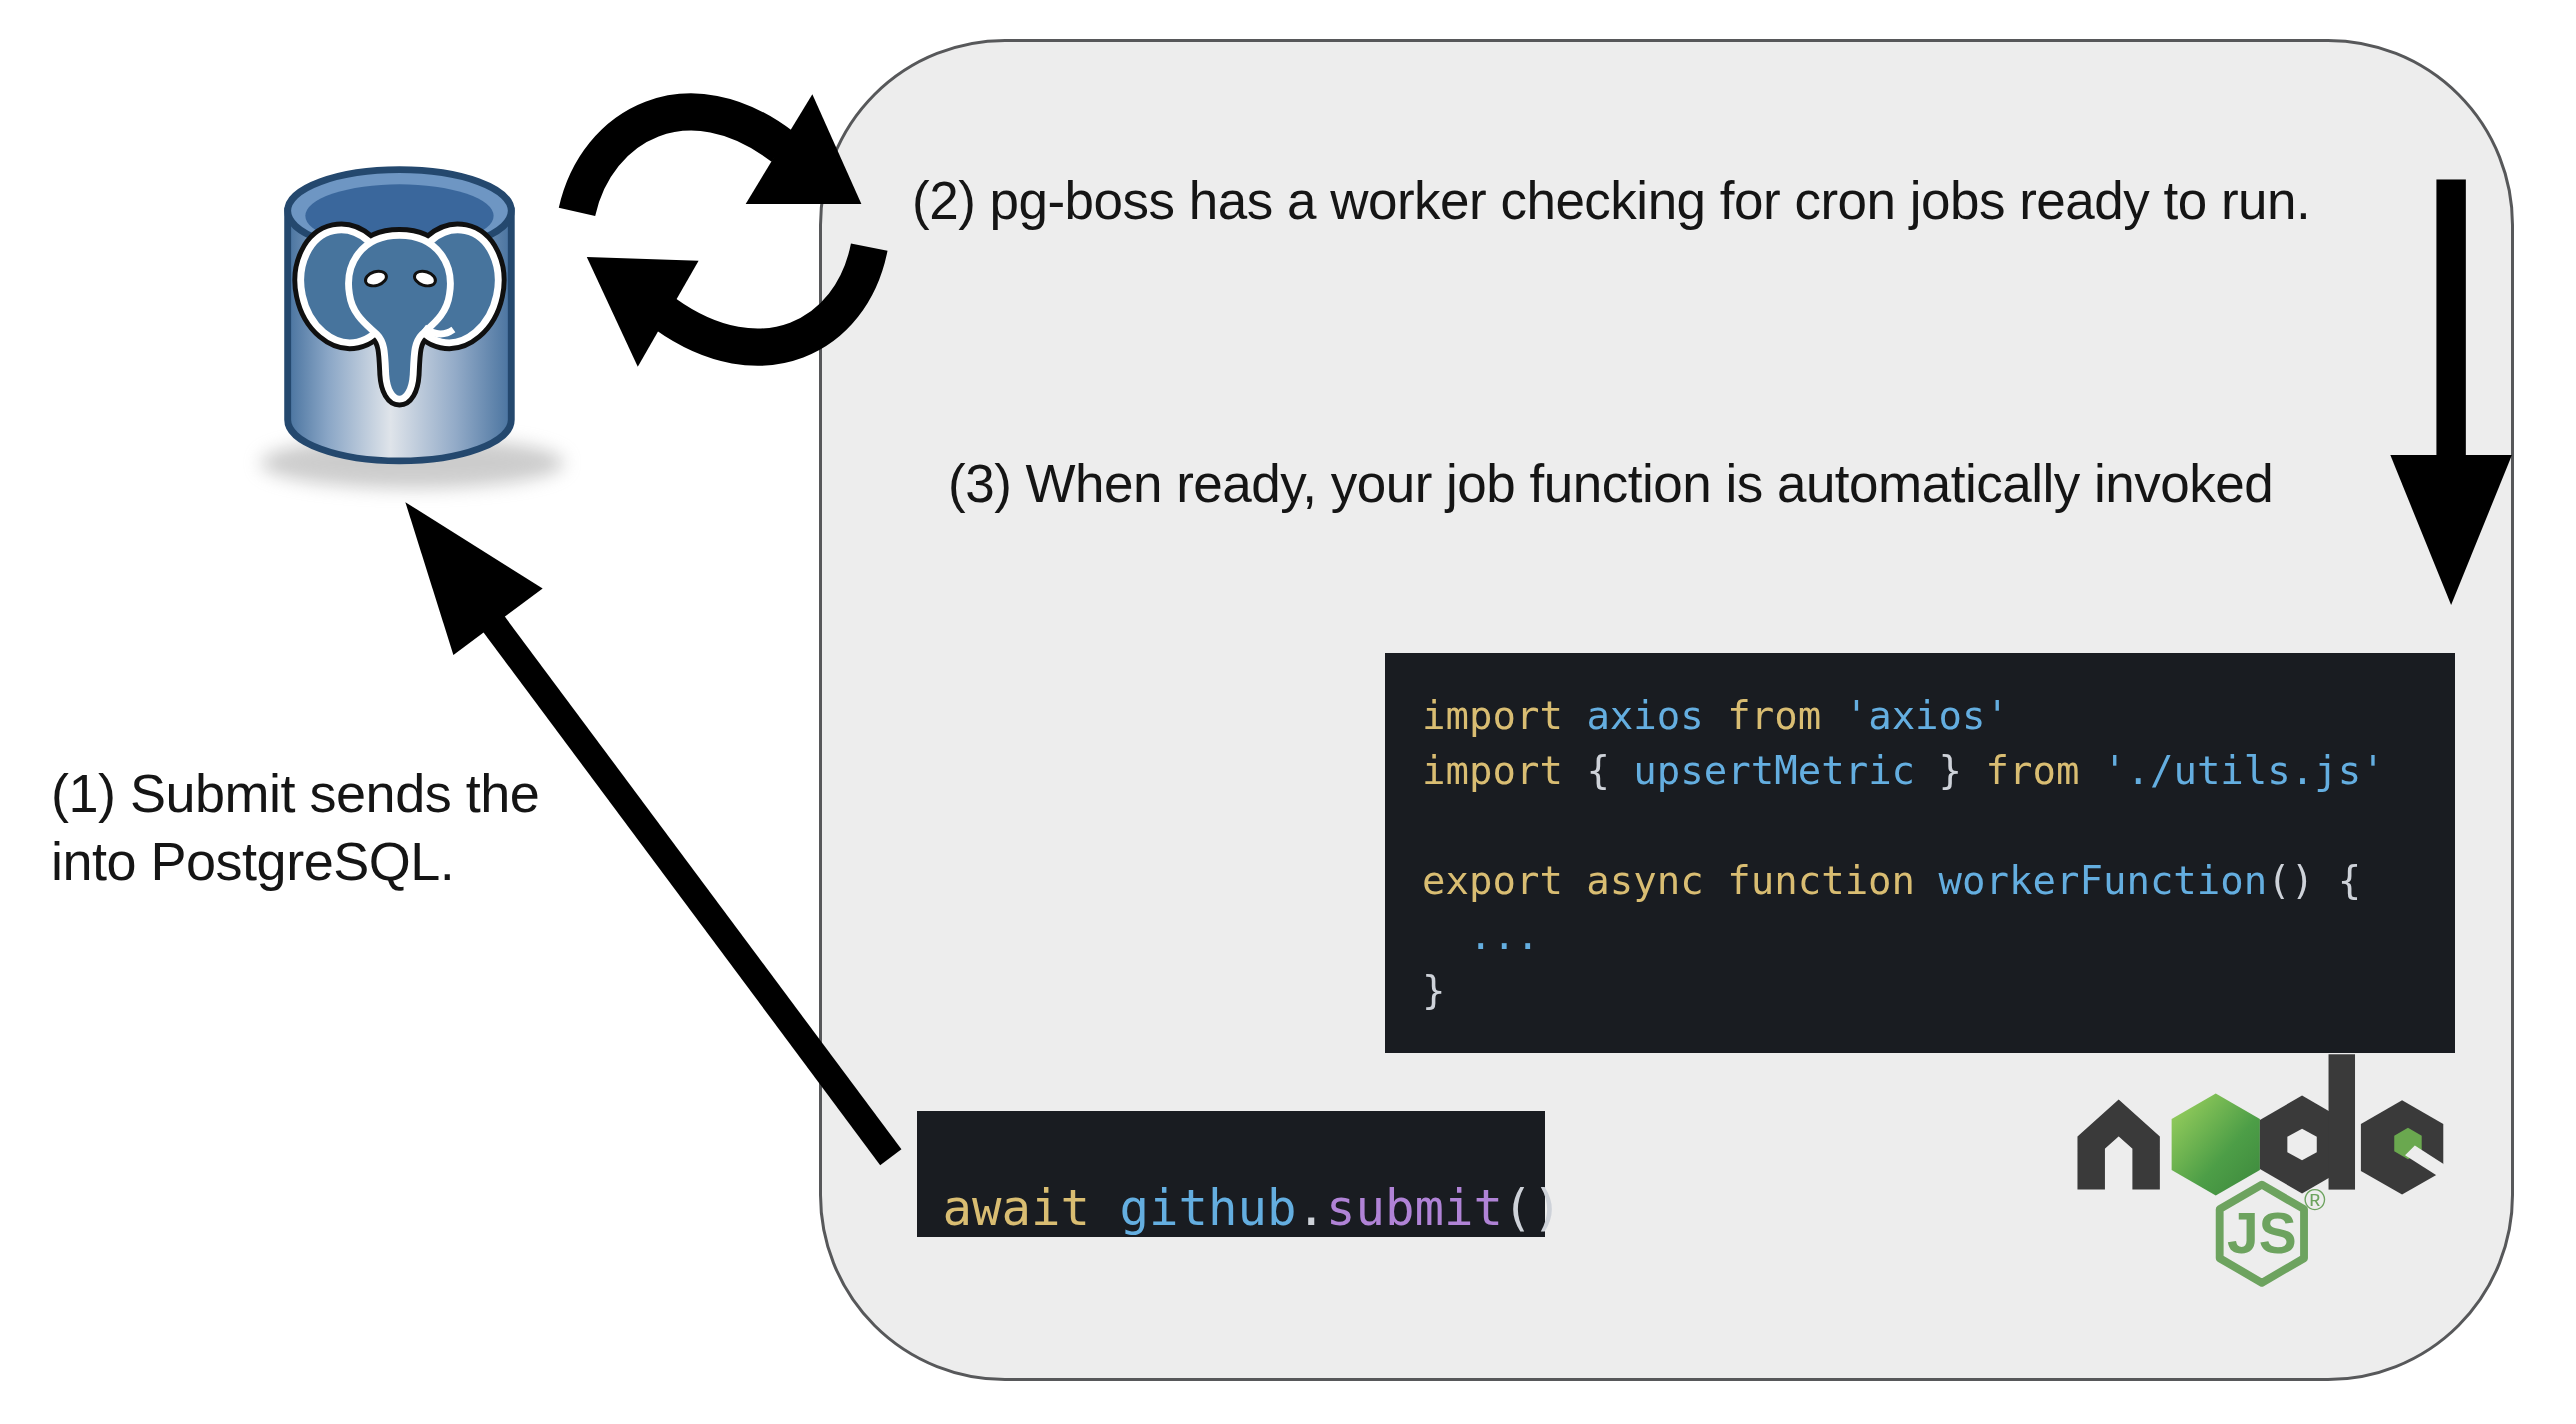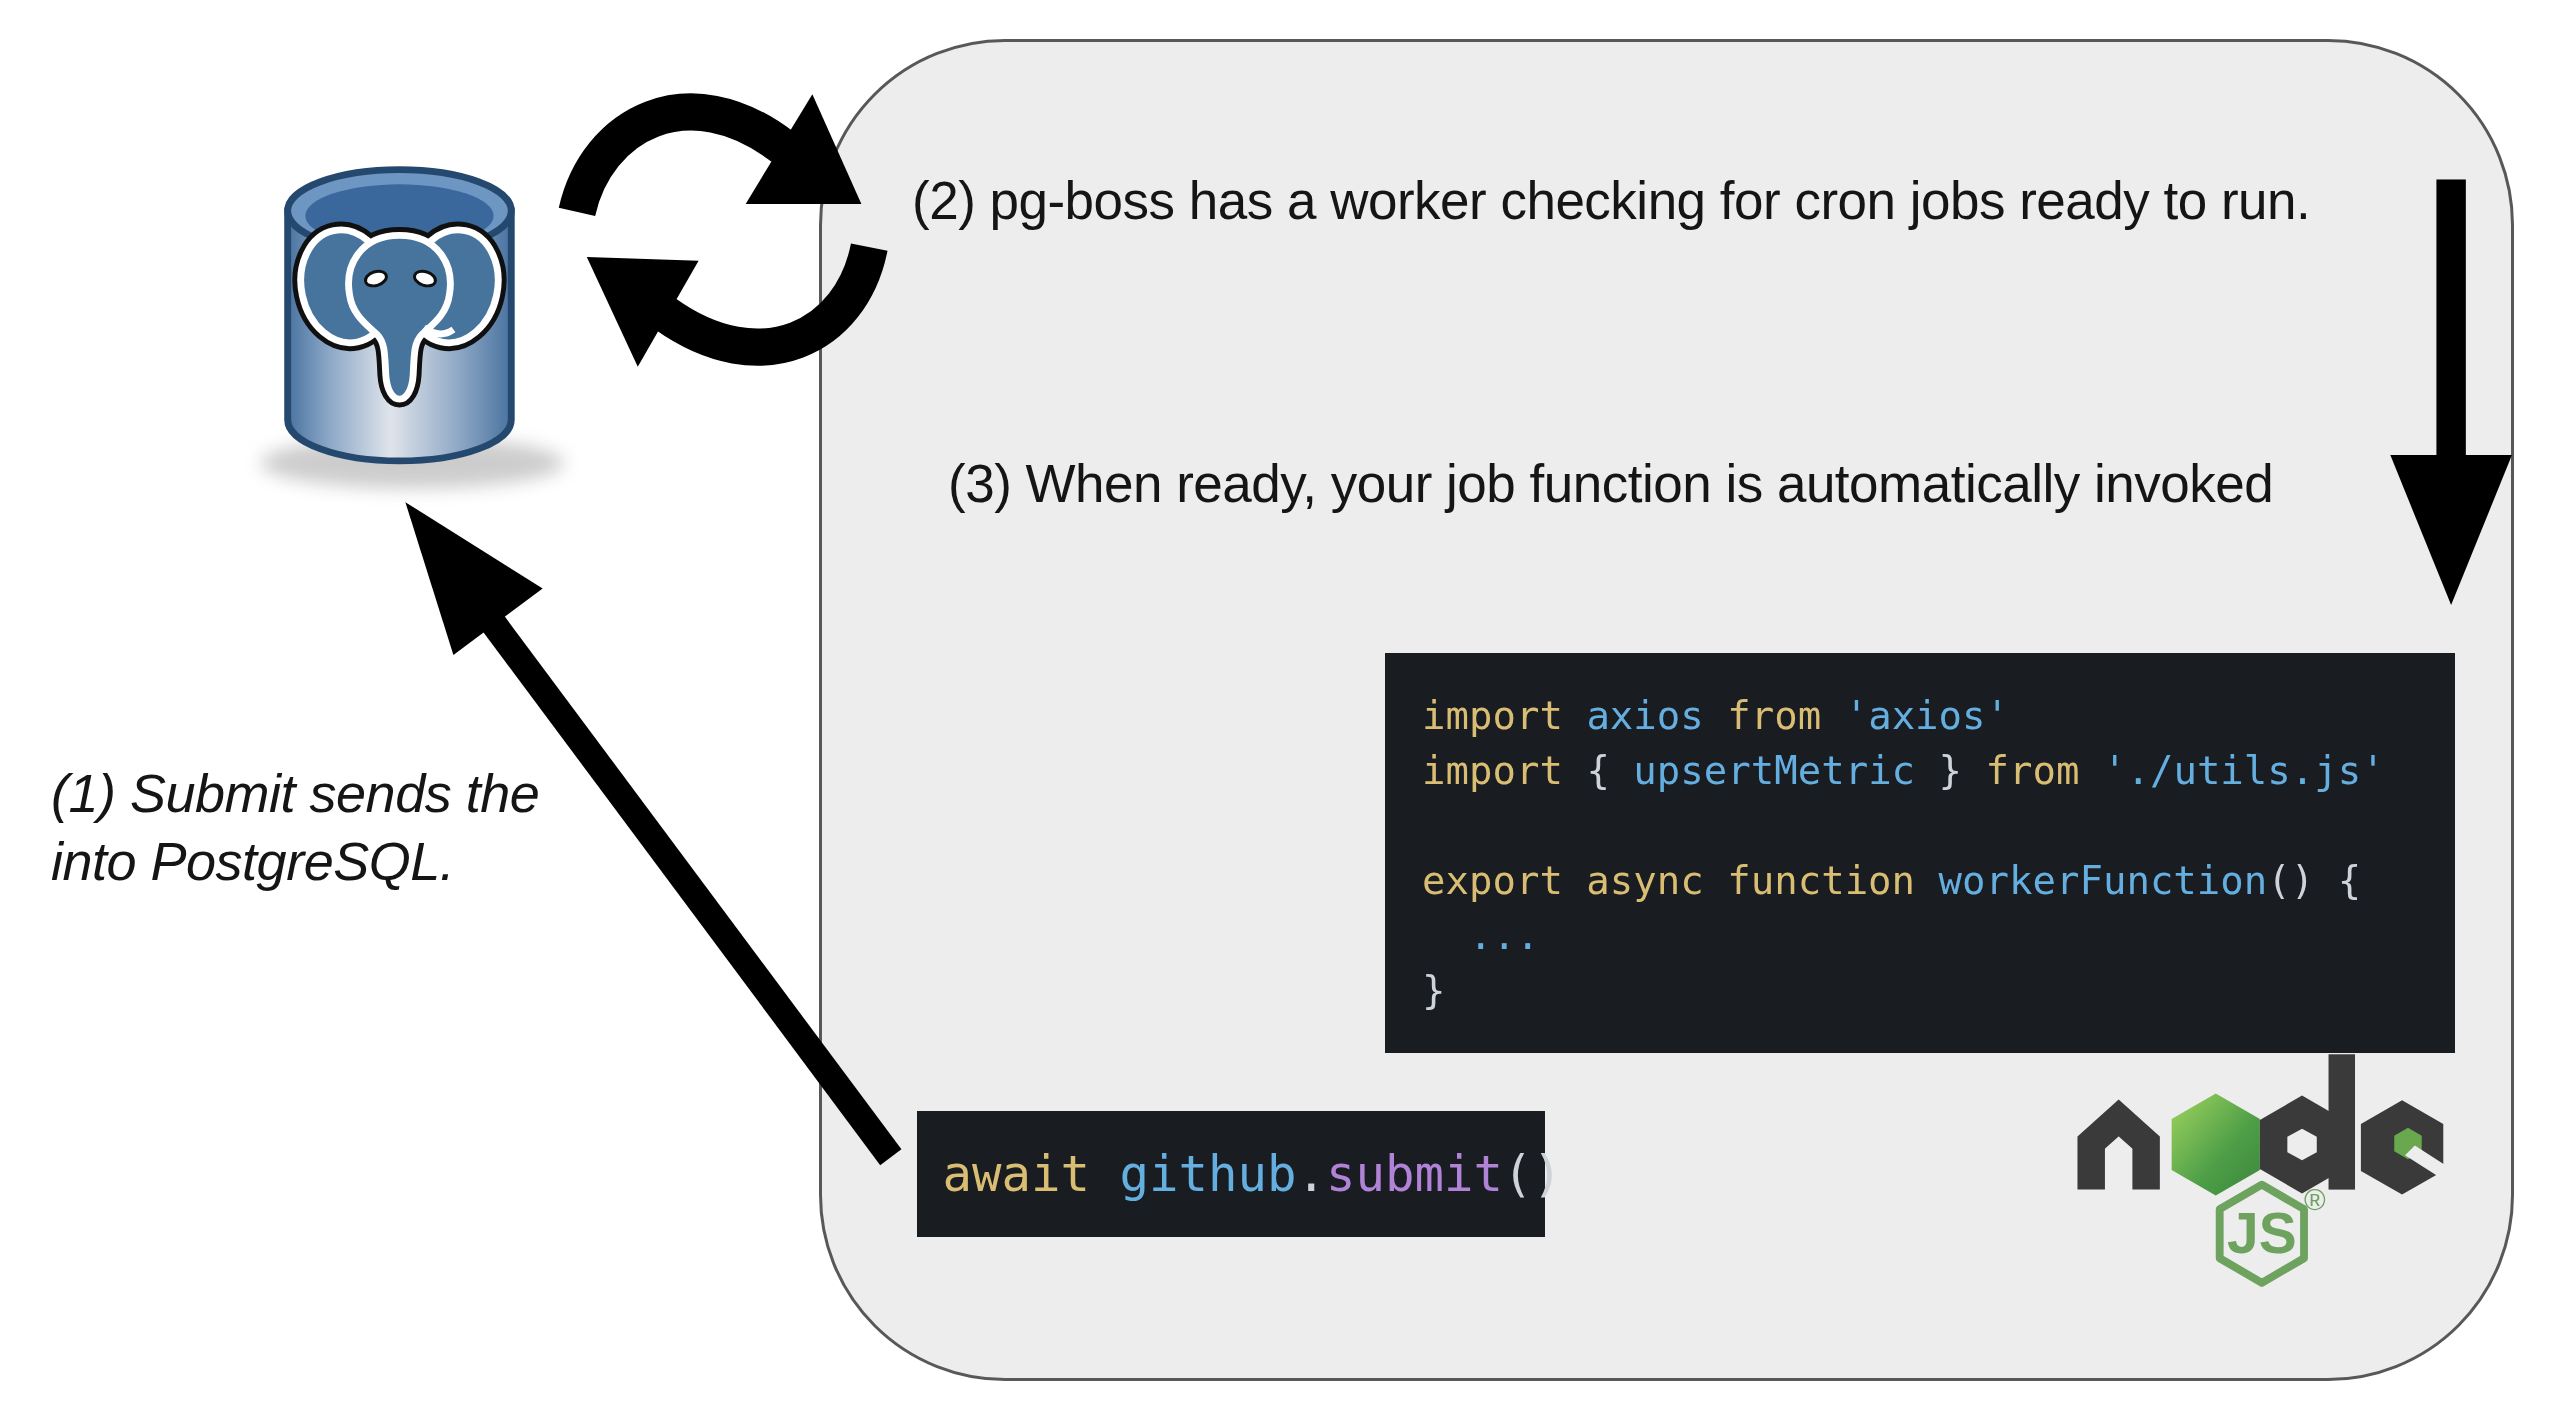--- a/index.html
+++ b/index.html
@@ -8,32 +8,32 @@
     font-family:"Liberation Sans", sans-serif; overflow:hidden;padding-left:48px;
   }
   .big-box {
     position:absolute; left:819px; top:39px; width:1695px; height:1342px;
     background:#ededed; border:3.9px solid #57585a; border-radius:186px;
     box-sizing:border-box;
   }
   .label { position:absolute; color:#151515; font-size:53px; line-height:68px; letter-spacing:-0.5px; white-space:nowrap; }
   #step2-label { left:912px; top:167px; }
   #step3-label { left:948px; top:450px; }
-  #step1-label { left:51px;  top:759px; font-size:54px;font-style:italic; }
+  #step1-label { left:51px;  top:759px; font-size:54px; }
   .codeblock {
     position:absolute; font-family:"DejaVu Sans Mono", monospace;
     box-sizing:border-box; white-space:pre;
   }
   #worker-code {
     left:1385px; top:622px; width:1070px; height:400px;
     font-size:39px; line-height:55px; padding:35px 0 0 37px;margin-top:31px;
   }
   #submit-code {
     left:917px; top:1111px; width:628px; height:126px;
-    font-size:49px; display:flex; align-items:center; padding-left:25.5px;
+    font-size:49px; display:flex; align-items:flex-end; padding-left:25.5px;
   }
   .overlay { position:absolute; left:0; top:0; }
 </style>
 </head>
 <body>
 
 <div class="canvas">
 
   <div class="big-box"></div>
 

